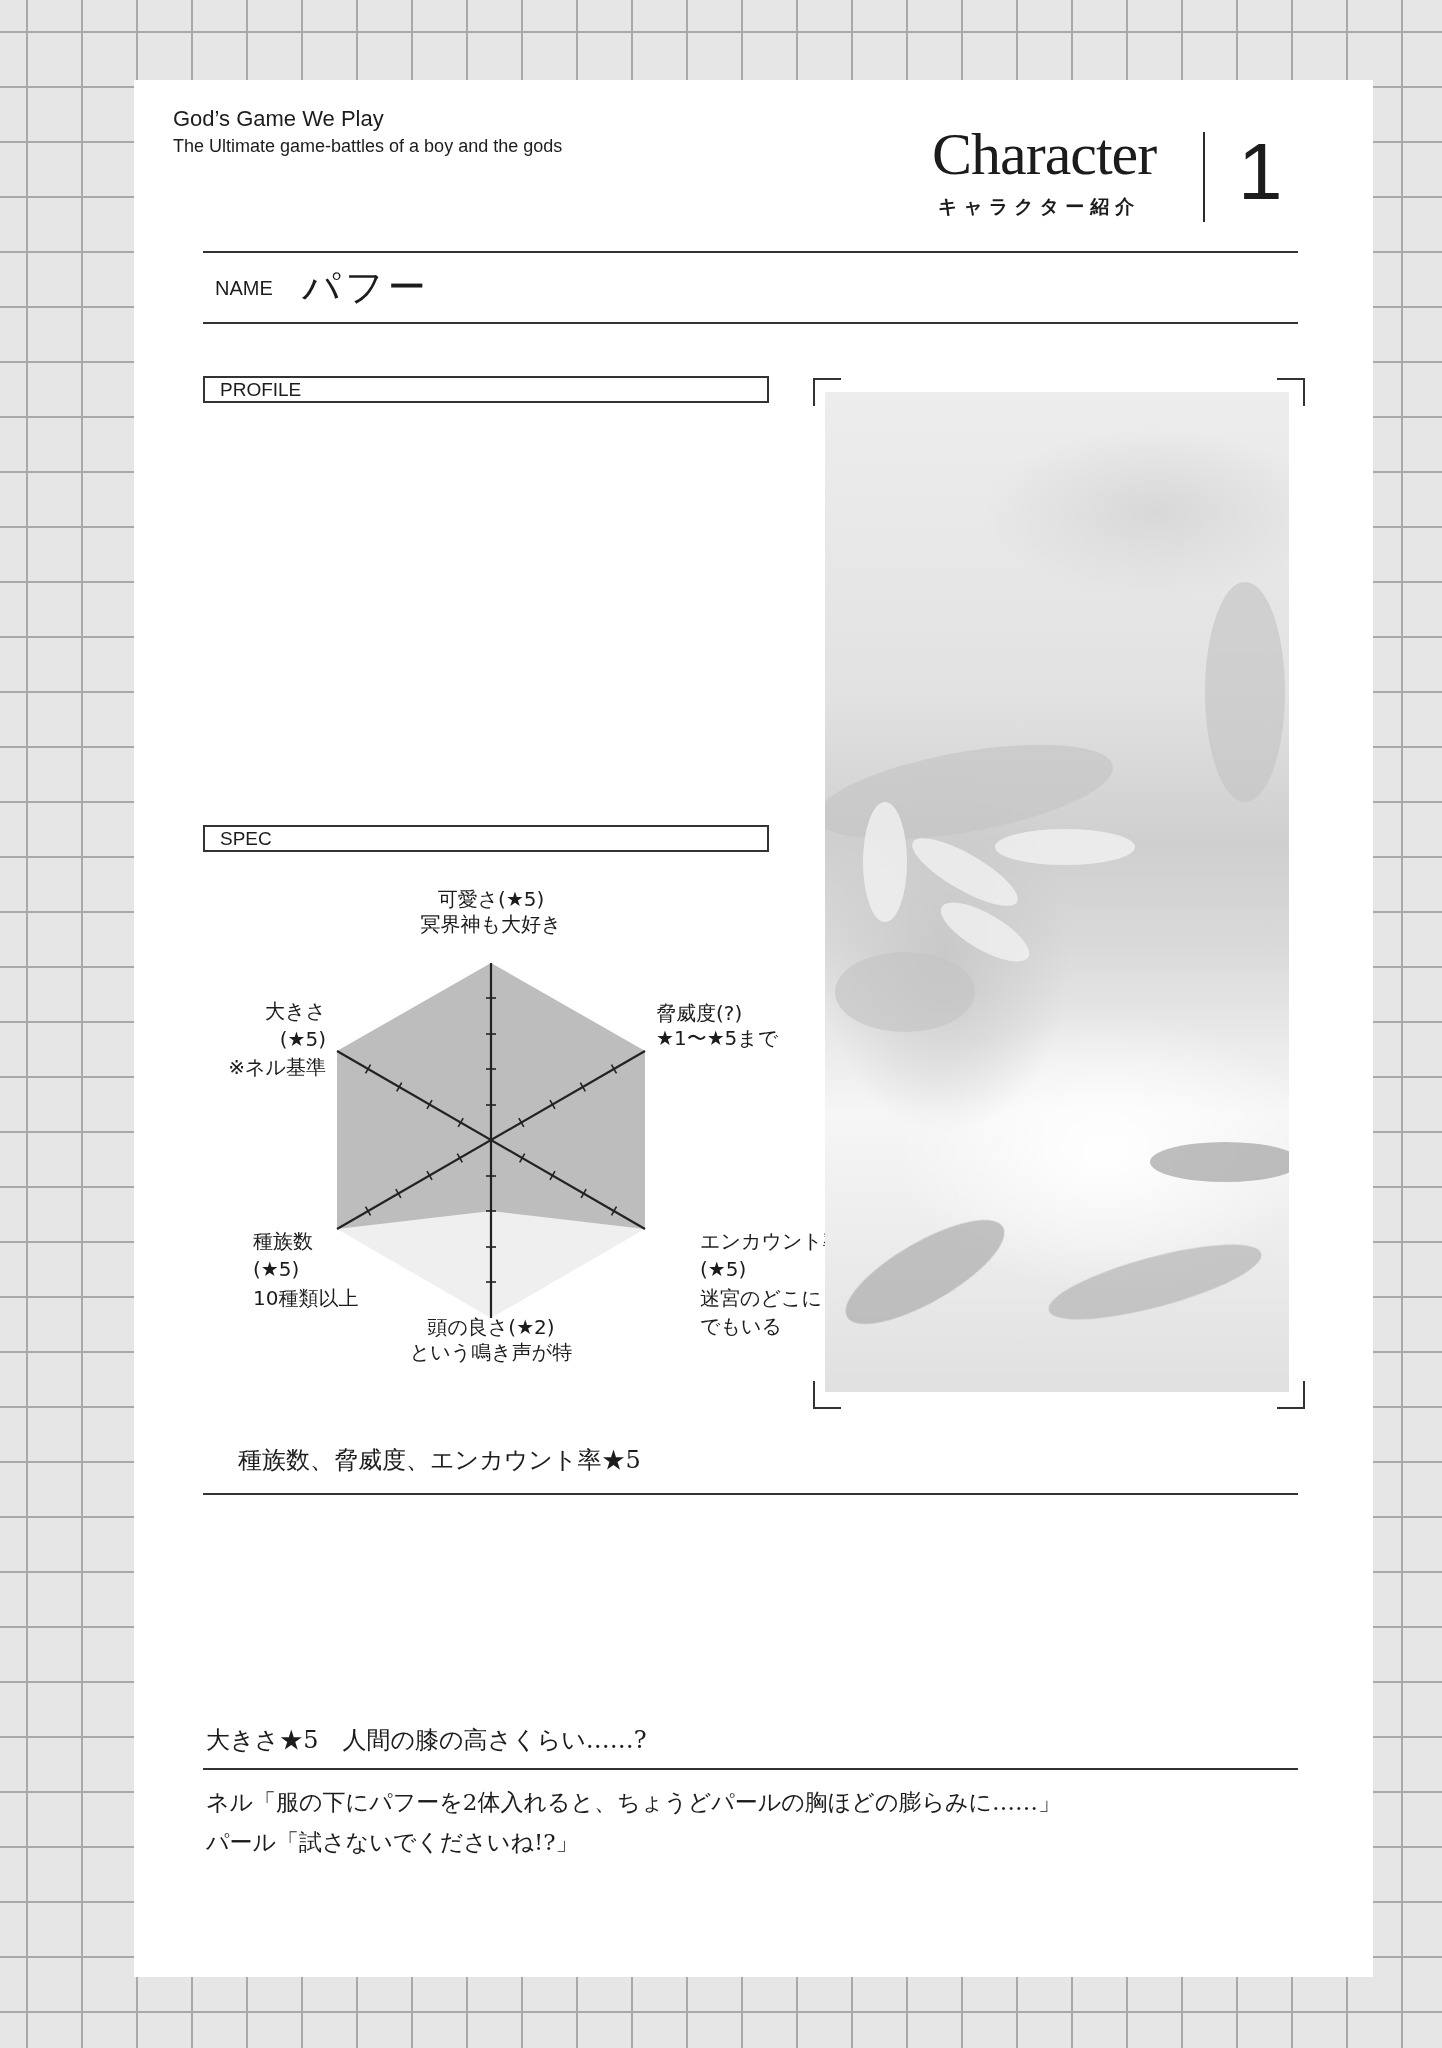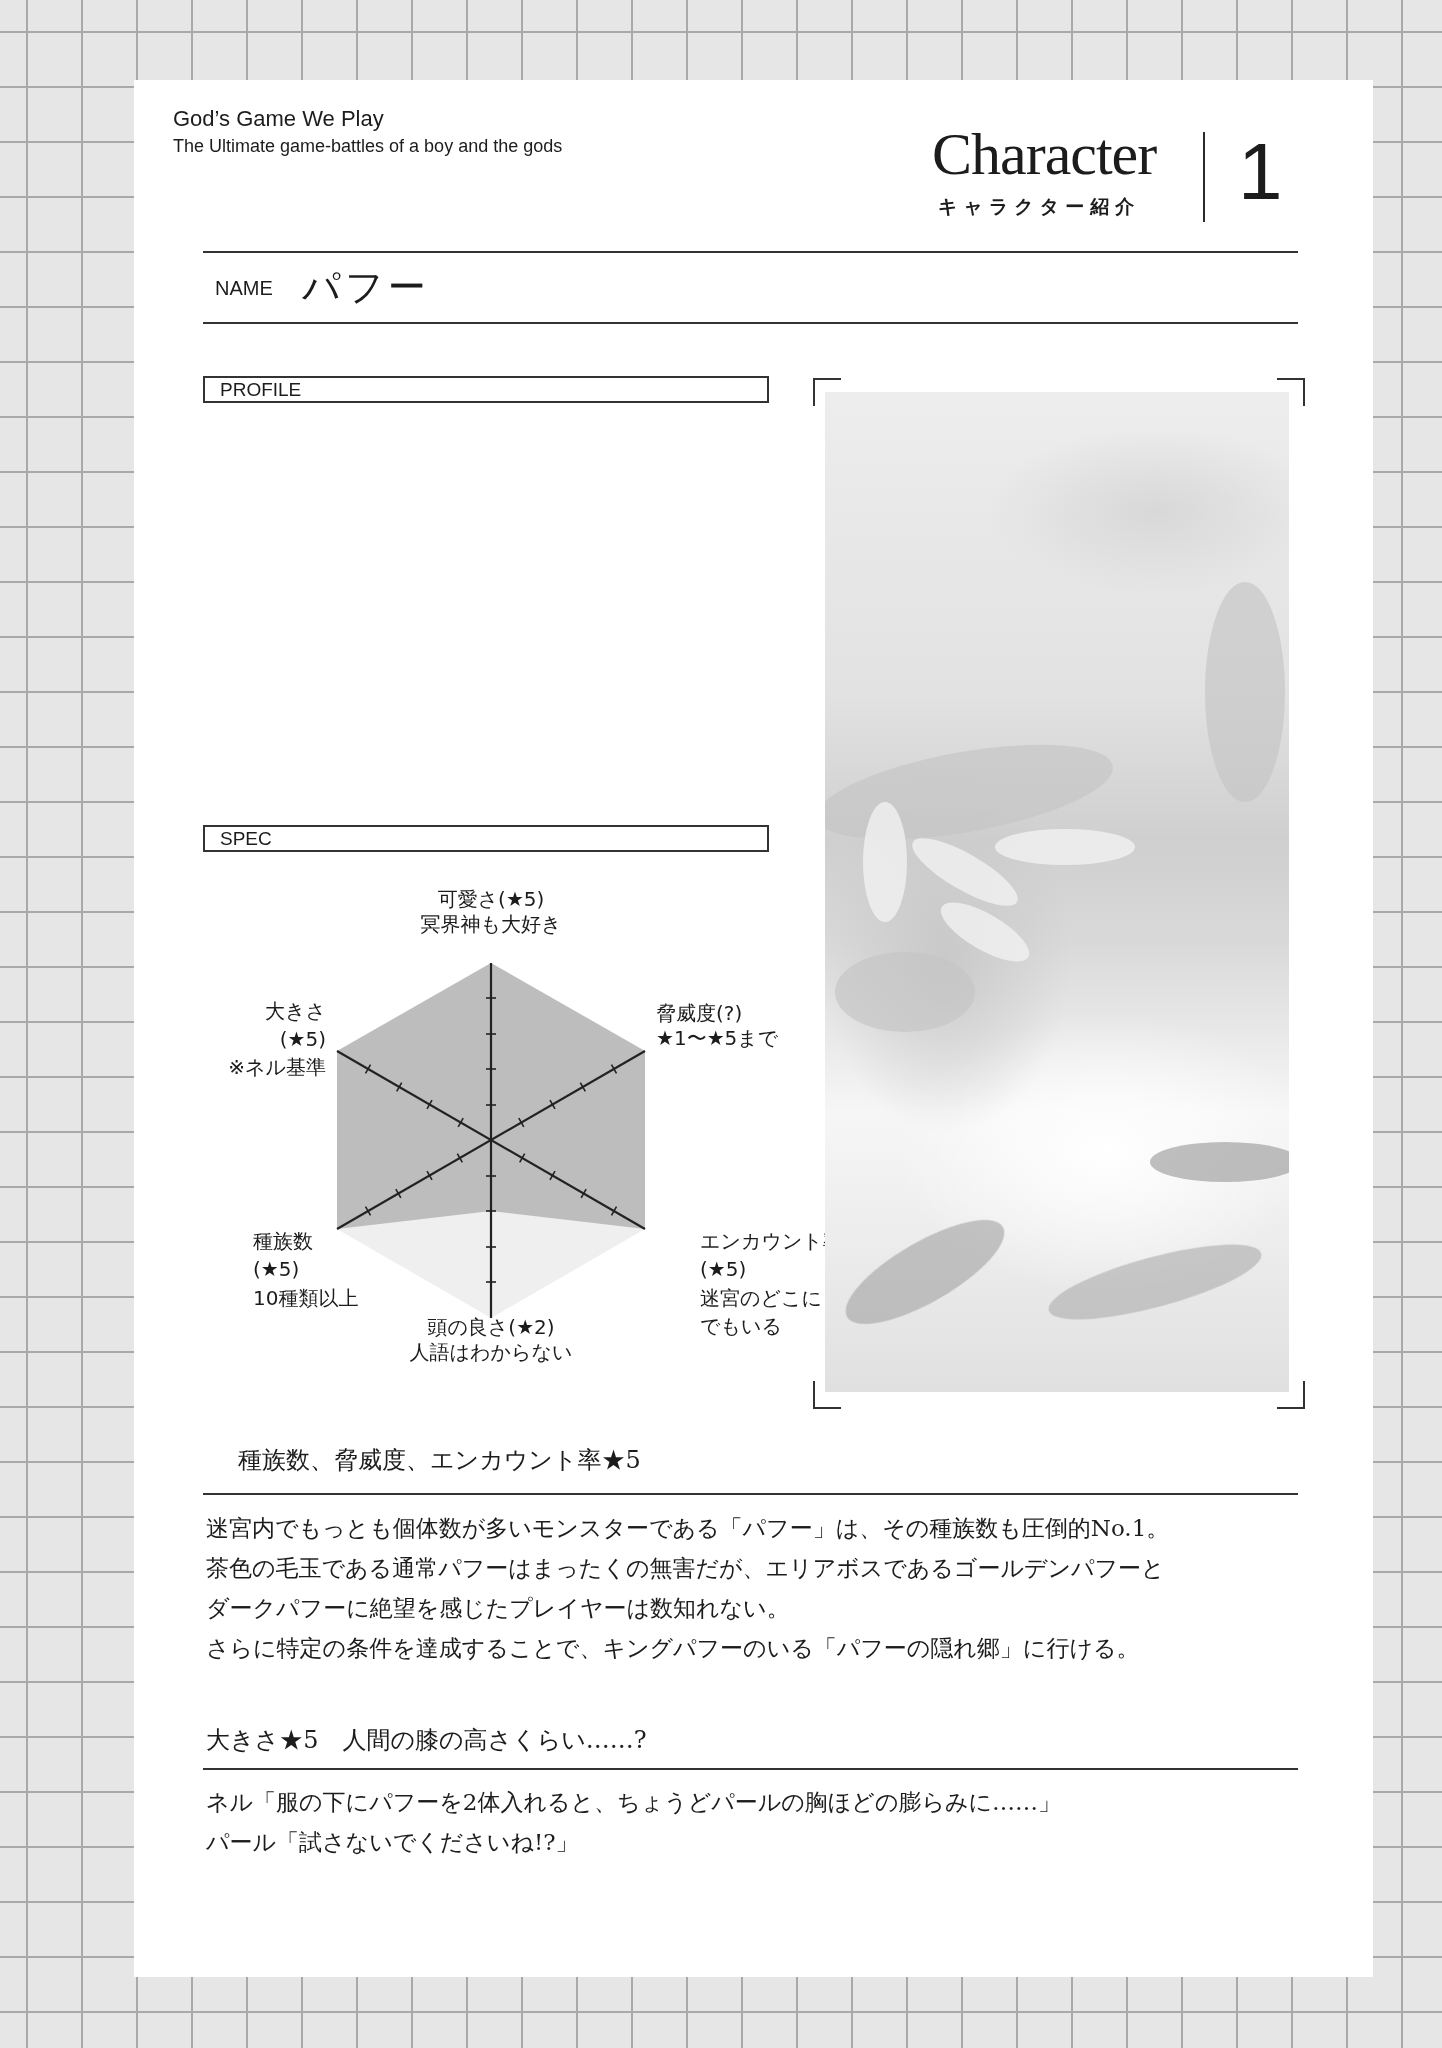--- a/index.html
+++ b/index.html
@@ -125,21 +125,21 @@
     <div class="axnote">★1〜★5まで</div>
   </div>
   <div class="abs" style="left:518px; top:1147px; font-size:20px; line-height:28px;margin-left:48px;">
     <div>エンカウント率</div>
     <div>(★5)</div>
     <div class="axnote" style="line-height:30px;">迷宮のどこに</div>
     <div class="axnote" style="line-height:26px;">でもいる</div>
   </div>
   <div class="abs axlabel" style="left:257px; top:1234px; width:200px;">
     <div>頭の良さ(★2)</div>
-    <div class="axnote">人語はわからない</div>
+    <div class="axnote">という鳴き声が特</div>
   </div>
   <div class="abs" style="left:119px; top:1147px; font-size:20px; line-height:28px;">
     <div>種族数</div>
     <div>(★5)</div>
     <div class="axnote" style="line-height:30px;">10種類以上</div>
   </div>
   <div class="abs" style="left:87px; top:917px; width:105px; text-align:right; font-size:20px; line-height:28px;">
     <div>大きさ</div>
     <div>(★5)</div>
     <div class="axnote" style="line-height:28px;">※ネル基準</div>
@@ -163,26 +163,20 @@
       </g>
     </svg>
   </div>
   <div class="frame-corner" style="left:679px; top:298px; border-top-width:2px; border-left-width:2px;"></div>
   <div class="frame-corner" style="left:1143px; top:298px; border-top-width:2px; border-right-width:2px;"></div>
   <div class="frame-corner" style="left:679px; top:1301px; border-bottom-width:2px; border-left-width:2px;"></div>
   <div class="frame-corner" style="left:1143px; top:1301px; border-bottom-width:2px; border-right-width:2px;"></div>
 
   <div class="abs sec-head" style="left:72px; top:1364px;margin-left:32px;">種族数、脅威度、エンカウント率★5</div>
   <div class="abs hr" style="left:69px; top:1413px; width:1095px;"></div>
-  <div class="abs sec-body" style="left:72px; top:1428px;">
-    <p>迷宮内でもっとも個体数が多いモンスターである「パフー」は、その種族数も圧倒的No.1。</p>
-    <p>茶色の毛玉である通常パフーはまったくの無害だが、エリアボスであるゴールデンパフーと</p>
-    <p>ダークパフーに絶望を感じたプレイヤーは数知れない。</p>
-    <p>さらに特定の条件を達成することで、キングパフーのいる「パフーの隠れ郷」に行ける。</p>
-  </div>
 
   <div class="abs sec-head" style="left:72px; top:1644px;">大きさ★5　人間の膝の高さくらい……?</div>
   <div class="abs hr" style="left:69px; top:1688px; width:1095px;"></div>
   <div class="abs sec-body" style="left:72px; top:1702px;">
     <p>ネル「服の下にパフーを2体入れると、ちょうどパールの胸ほどの膨らみに……」</p>
     <p>パール「試さないでくださいね!?」</p>
   </div>
 
 </div>
 

